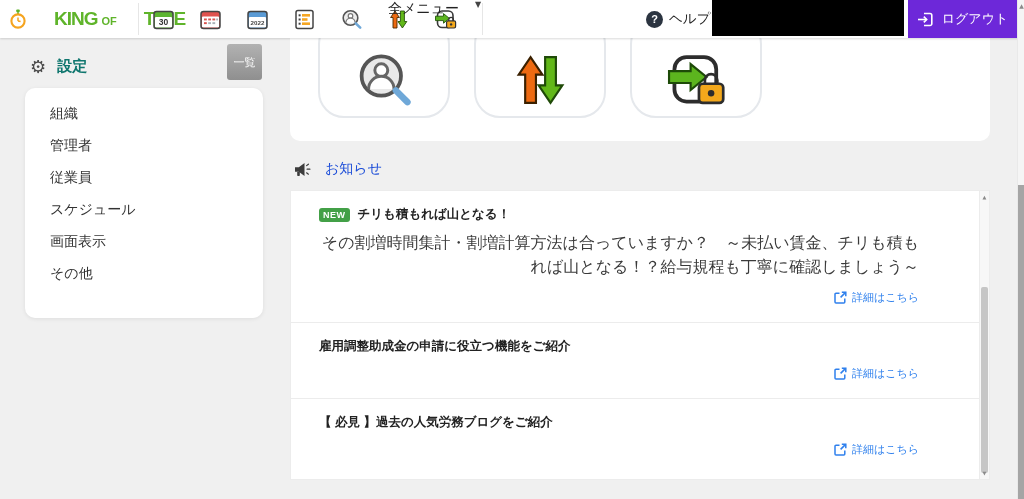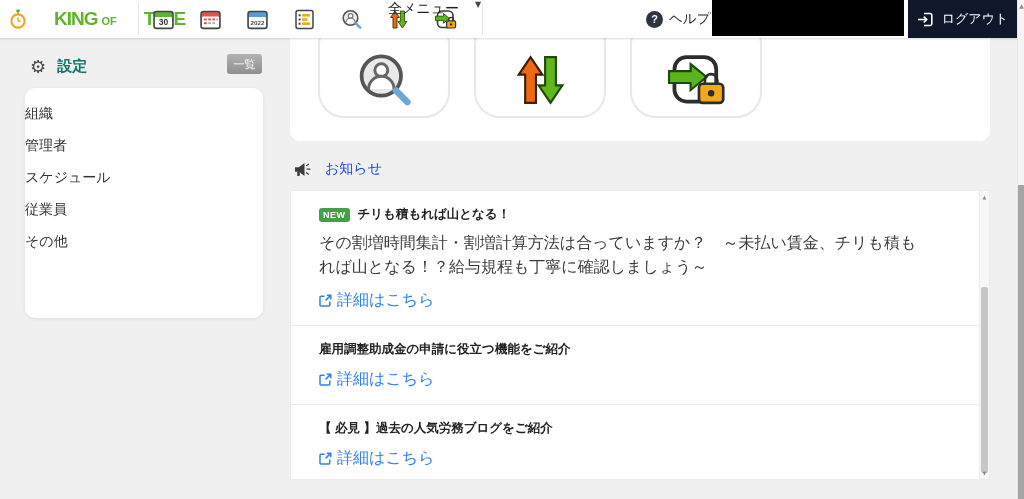--- a/index.html
+++ b/index.html
@@ -13,50 +13,50 @@
   .logo .big { font-size:19px; font-weight:800; color:#5fb42a; letter-spacing:-1px;margin-left:24px; }
   .logo .small { font-size:11px; font-weight:800; color:#5fb42a; margin:3px 1px 0 2px; }
   .vdiv { position:absolute; top:3px; height:32px; width:1px; background:#e6e6e6; }
   .toolbar { position:absolute; left:152px; top:0; height:38px; display:flex; align-items:center; gap:24px; }
   .tbtn { width:23px; height:23px; border:none; background:none; padding:0; cursor:pointer; display:block; }
   .menu-dd { position:absolute; left:388px; top:0; height:38px; border:none; background:none; display:flex; gap:16px; font-size:14px; color:#222; cursor:pointer; font-family:inherit; }
   .caret { font-size:8px; color:#444; font-family:"DejaVu Sans",sans-serif; }
   .help { position:absolute; left:646px; top:0; height:38px; border:none; background:none; display:flex; align-items:center; gap:6px; font-size:13.5px; color:#222; cursor:pointer; font-family:inherit; }
   .help-ic { width:17px; height:17px; border-radius:50%; background:#2b3440; color:#fff; font-size:11px; font-weight:bold; display:flex; align-items:center; justify-content:center; }
   .redacted { position:absolute; left:712px; top:0; width:192px; height:36px; background:#000; }
-  .logout { position:absolute; left:908px; top:0; width:109px; height:38px; border:none; background:#0f172a; color:#fff; display:flex; align-items:center; justify-content:center; gap:8px; font-size:13px; cursor:pointer; font-family:inherit; }
+  .logout { position:absolute; left:908px; top:0; width:109px; height:38px; border:none; background:#6d28d9; color:#fff; display:flex; align-items:center; justify-content:center; gap:8px; font-size:13px; cursor:pointer; font-family:inherit; }
 
   
   .win-sb { position:absolute; right:0; top:0; width:7px; height:499px; background:#f5f5f5; z-index:40; border-left:1px solid #e9e9e9; }
   .win-sb .up { position:absolute; top:2px; left:0; width:7px; text-align:center; font-size:6px; color:#8a8a8a; font-family:"DejaVu Sans",sans-serif; }
   .win-sb .thumb { position:absolute; top:185px; bottom:0; left:0; width:7px; background:#a5a5a5; }
 
   
   .side-head { position:absolute; left:30px; top:57px; display:flex; align-items:center; gap:11px; }
   .gear { font-size:18px; color:#4a4a4a; font-family:"DejaVu Sans",sans-serif; line-height:1; }
   .side-title { font-size:15px; font-weight:bold; color:#0f766e; }
-  .list-btn { position:absolute; left:227px; top:54px; width:35px; height:20px; border:none; border-radius:3px; background:linear-gradient(#b2b2b2,#8f8f8f); color:#fff; font-size:11px; cursor:pointer; font-family:inherit; }
+  .list-btn { position:absolute; left:227px; top:44px; width:35px; height:36px; border:none; border-radius:3px; background:linear-gradient(#b2b2b2,#8f8f8f); color:#fff; font-size:11px; cursor:pointer; font-family:inherit; }
   .side-card { position:absolute; left:25px; top:88px; width:238px; height:230px; background:#fff; border-radius:10px; box-shadow:0 1px 4px rgba(0,0,0,.08); padding-top:9px; }
-  .side-item { height:32px; line-height:32px; font-size:14px; color:#333; cursor:pointer; }
+  .side-item { height:32px; line-height:32px; padding-left:25px; font-size:14px; color:#333; cursor:pointer; }
 
   
   .top-panel { position:absolute; left:290px; top:38px; width:700px; height:103px; background:#fff; border-radius:0 0 10px 10px; }
   .qcard { position:absolute; top:-20px; width:132px; height:100px; background:#fff; border:2px solid #e5e8ec; border-radius:26px; display:flex; align-items:flex-end; justify-content:center; padding-bottom:5px; cursor:pointer; }
   .qc1 { left:28px; } .qc2 { left:184px; } .qc3 { left:340px; }
 
   
   .news-head { position:absolute; left:294px; top:160px; display:flex; align-items:center; gap:14px; font-size:14px; color:#1d4ed8; }
   .news-card { position:absolute; left:290px; top:190px; width:700px; height:290px; background:#fff; border:1px solid #ececec; }
-  .n-item { padding:15px 70px 14px 28px; }
+  .n-item { padding:15px 70px 14px 28px;text-align:right; }
   .n-item + .n-item { border-top:1px solid #ececec; }
   .t-row { display:flex; align-items:center; gap:8px; }
   .badge { background:#43a047; color:#fff; font-size:9px; font-weight:bold; padding:2px 4px; border-radius:3px; letter-spacing:.5px; }
   .n-title { font-size:12.5px; font-weight:bold; color:#222; }
   .n-body { font-size:16px; color:#3a3a3a; line-height:24px; margin-top:8px; max-width:650px; }
-  .n-link { display:inline-flex; align-items:center; gap:5px; color:#2f80ed; font-size:16px; margin-top:11px; cursor:pointer; text-decoration:none; }
+  .n-link { display:inline-flex; align-items:center; gap:5px; color:#2f80ed; font-size:11px; margin-top:11px; cursor:pointer; text-decoration:none; }
   .card-sb { position:absolute; right:0; top:0; bottom:0; width:10px; background:#f7f7f7; border-left:1px solid #ececec; }
   .card-sb .ar { position:absolute; left:0; width:9px; text-align:center; font-size:5px; color:#8a8a8a; font-family:"DejaVu Sans",sans-serif; }
   .card-sb .ar.top { top:3px; } .card-sb .ar.bot { bottom:3px; }
   .card-sb .thumb { position:absolute; top:96px; height:186px; left:1px; width:7px; background:#c6c6c6; border-radius:2px; }
 </style>
 </head>
 <body>
 
 <div class="screen">
 
@@ -177,22 +177,23 @@
 
   <div class="side-head">
     <span class="gear">⚙</span>
     <span class="side-title">設定</span>
   </div>
   <button class="list-btn">一覧</button>
 
   <nav class="side-card">
     <div class="side-item">組織</div>
     <div class="side-item">管理者</div>
+    <div class="side-item">従業員</div>
     <div class="side-item">スケジュール</div>
-    <div class="side-item">従業員</div>
+    <div class="side-item">画面表示</div>
     <div class="side-item">その他</div>
   </nav>
 
   <section class="top-panel">
     <div class="qcard qc1">
       <svg width="62" height="62" viewBox="0 0 23 23">
         <circle cx="10.5" cy="10" r="7.3" fill="#e9e9e9" stroke="#555" stroke-width="1.4"></circle>
         <circle cx="10.5" cy="7.9" r="2.4" fill="#fff" stroke="#666" stroke-width="1.1"></circle>
         <path d="M5.8 14.8 a4.7 4.7 0 0 1 9.4 0" fill="#fff" stroke="#666" stroke-width="1.1"></path>
         <line x1="15.9" y1="15.4" x2="20.2" y2="19.7" stroke="#6fa8d8" stroke-width="2.4" stroke-linecap="round"></line>

